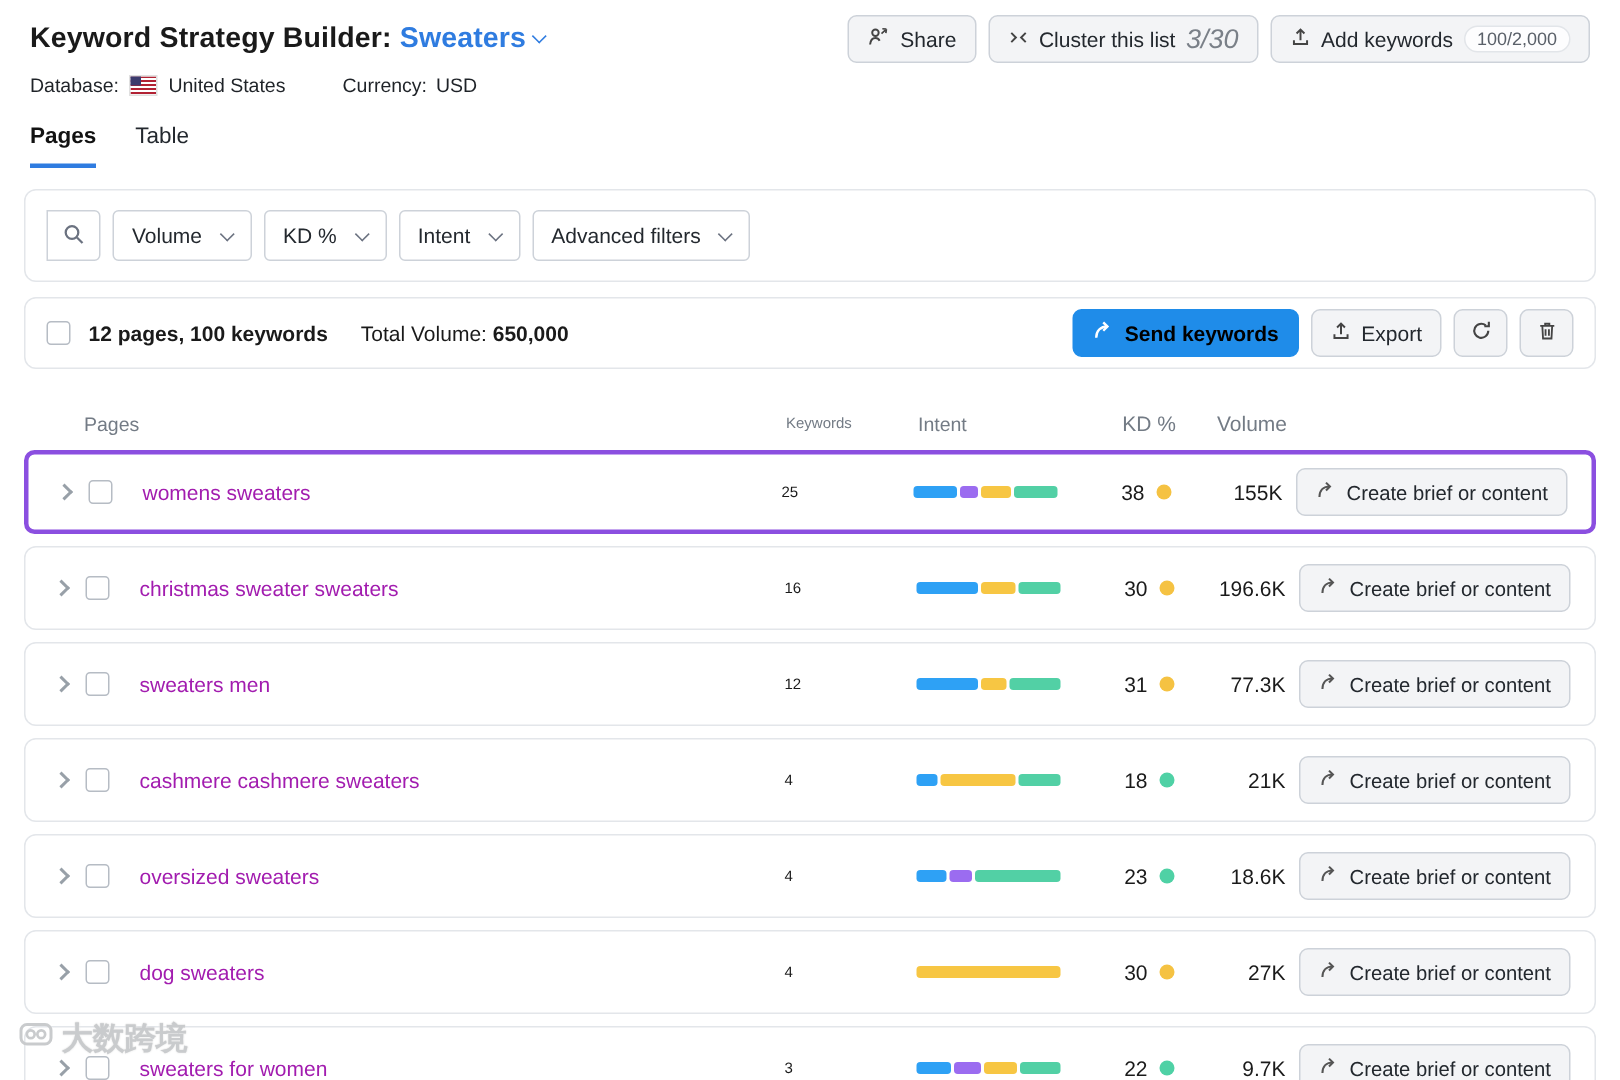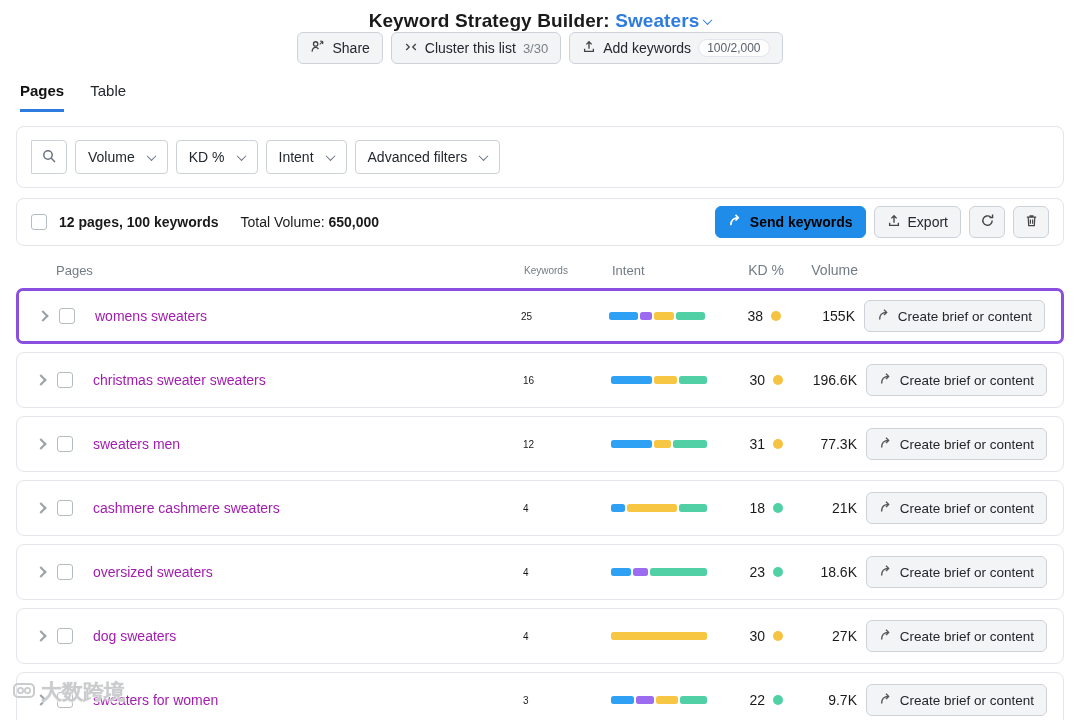--- a/index.html
+++ b/index.html
@@ -4,33 +4,33 @@
 <style>
   * { box-sizing: border-box; margin: 0; padding: 0; }
   html,body { width:1080px; height:720px; overflow:hidden; }
   body {
     font-family: "Liberation Sans", sans-serif;
     background:#fff; color:#1a1a1a; position:relative;
     --accent-blue:#1f8ce9; --link-blue:#2f7ce0; --hl-purple:#8b4fe0;
   }
   
   .top { padding:10px 20px 0 20px; }
-  .title-row { display:flex; align-items:center; justify-content:space-between;flex-direction:column; }
+  .title-row { display:flex; align-items:center; justify-content:space-between; }
   .page-title { font-size:19px; font-weight:bold; letter-spacing:.1px; }
   .page-title .kw { color:var(--link-blue); cursor:pointer; }
   .chev { display:inline-block; width:7px; height:7px;
     border-right:1.7px solid currentColor; border-bottom:1.7px solid currentColor;
     transform:rotate(45deg) translate(-1px,-1px); margin-left:5px; vertical-align:middle; }
   .chev-gray { color:#6b7280; }
   .hdr-actions { display:flex; gap:8px; }
   .btn { display:inline-flex; align-items:center; gap:7px; height:32px; padding:0 12px;
     background:#f3f4f6; border:1px solid #cdd2d9; border-radius:6px;
     font-size:14px; color:#23282e; cursor:pointer; white-space:nowrap; }
   .btn svg { flex:0 0 auto; }
-  .count-dim { color:#7a8088; font-size:13px; }
+  .count-dim { color:#7a8088; font-size:18px;font-style:italic; }
   .count-pill { background:#fdfdfe; border:1px solid #e2e5e9; border-radius:10px;
     padding:1px 8px; font-size:12px; color:#5a6069; }
   .meta-row { margin-top:7px; font-size:13px; display:flex; align-items:center; gap:6px; color:#1f2328; }
   .meta-gap { width:26px; }
   .flag { position:relative; display:inline-block; width:17px; height:12px; margin:0 2px;
     background:repeating-linear-gradient(#b22234 0 1.3px, #fff 1.3px 2.6px); outline:1px solid #e0e0e0; }
   .flag::after { content:''; position:absolute; left:0; top:0; width:7px; height:6px; background:#3c3b6e; }
   
   .tabs { display:flex; gap:26px; margin-top:18px; padding:0 20px; font-size:15px; }
   .tab { padding-bottom:10px; cursor:pointer; color:#23282e; }
@@ -41,21 +41,21 @@
   .filter-card { display:flex; align-items:center; gap:8px; padding:13px 14px; margin-bottom:10px; }
   .search-group { display:flex; }
   .search-input { width:198px; height:34px; border:1px solid #cdd2d9; border-right:none;
     border-radius:4px 0 0 4px; padding:0 10px; font-size:14px; font-family:inherit; color:#333; }
   .search-input::placeholder { color:#8a9099; }
   .search-btn { width:36px; height:34px; background:#fff; border:1px solid #cdd2d9;
     border-radius:0 4px 4px 0; display:flex; align-items:center; justify-content:center; cursor:pointer; }
   .dd { display:inline-flex; align-items:center; gap:8px; height:34px; padding:0 12px;
     background:#fff; border:1px solid #cdd2d9; border-radius:4px; font-size:14px; color:#23282e; cursor:pointer; }
   
-  .summary-card { display:flex; align-items:center; gap:12px; padding:7px 14px; margin-bottom:2px; height:48px; }
+  .summary-card { display:flex; align-items:center; gap:12px; padding:7px 14px; margin-bottom:14px; height:48px; }
   .checkbox { width:16px; height:16px; border:1px solid #b6bcc4; border-radius:3px; background:#fff;
     flex:0 0 auto; cursor:pointer; }
   .sum-strong { font-size:14px; font-weight:bold; }
   .sum-vol { font-size:14px; margin-left:10px; }
   .sum-vol b { font-weight:bold; }
   .sum-right { margin-left:auto; display:flex; gap:8px; align-items:center; }
   .btn-primary { background:var(--accent-blue); border-color:var(--accent-blue); color:#000000; font-weight:bold; }
   .icon-btn { width:36px; justify-content:center; padding:0; }
   
   .thead { display:flex; align-items:center; padding:14px 16px 10px 16px; font-size:13px; color:#737b85; }
@@ -110,20 +110,28 @@
       <button class="btn">
         <span><svg width="14" height="14" viewBox="0 0 16 16">
               <path d="M8 10V2.5M5 5l3-3 3 3" fill="none" stroke="#444" stroke-width="1.5"></path>
               <path d="M3 10v3h10v-3" fill="none" stroke="#444" stroke-width="1.5"></path>
             </svg></span>
         <span>Add keywords</span>
         <span class="count-pill">100/2,000</span>
       </button>
     </div>
   </div>
+  <div class="meta-row">
+    <span>Database:</span>
+    <span class="flag"></span>
+    <span>United States</span>
+    <span class="meta-gap"></span>
+    <span>Currency:</span>
+    <span>USD</span>
+  </div>
 </div>
 
 <div class="tabs">
   <div class="tab active">Pages</div>
   <div class="tab">Table</div>
 </div>
 
 <div class="main">
 
   <div class="card filter-card">

